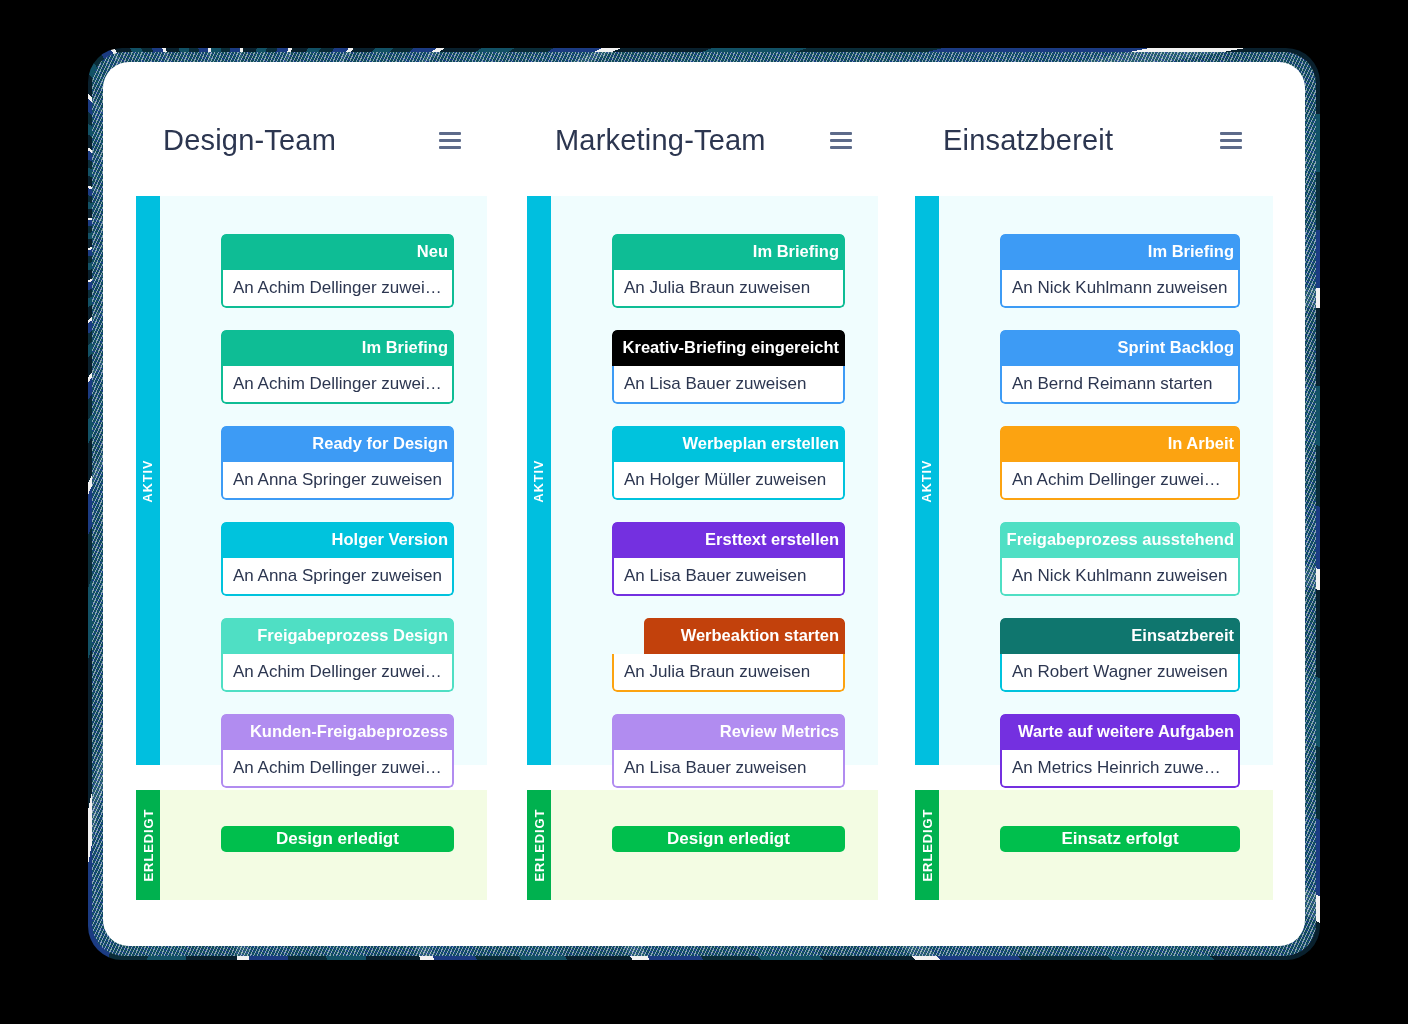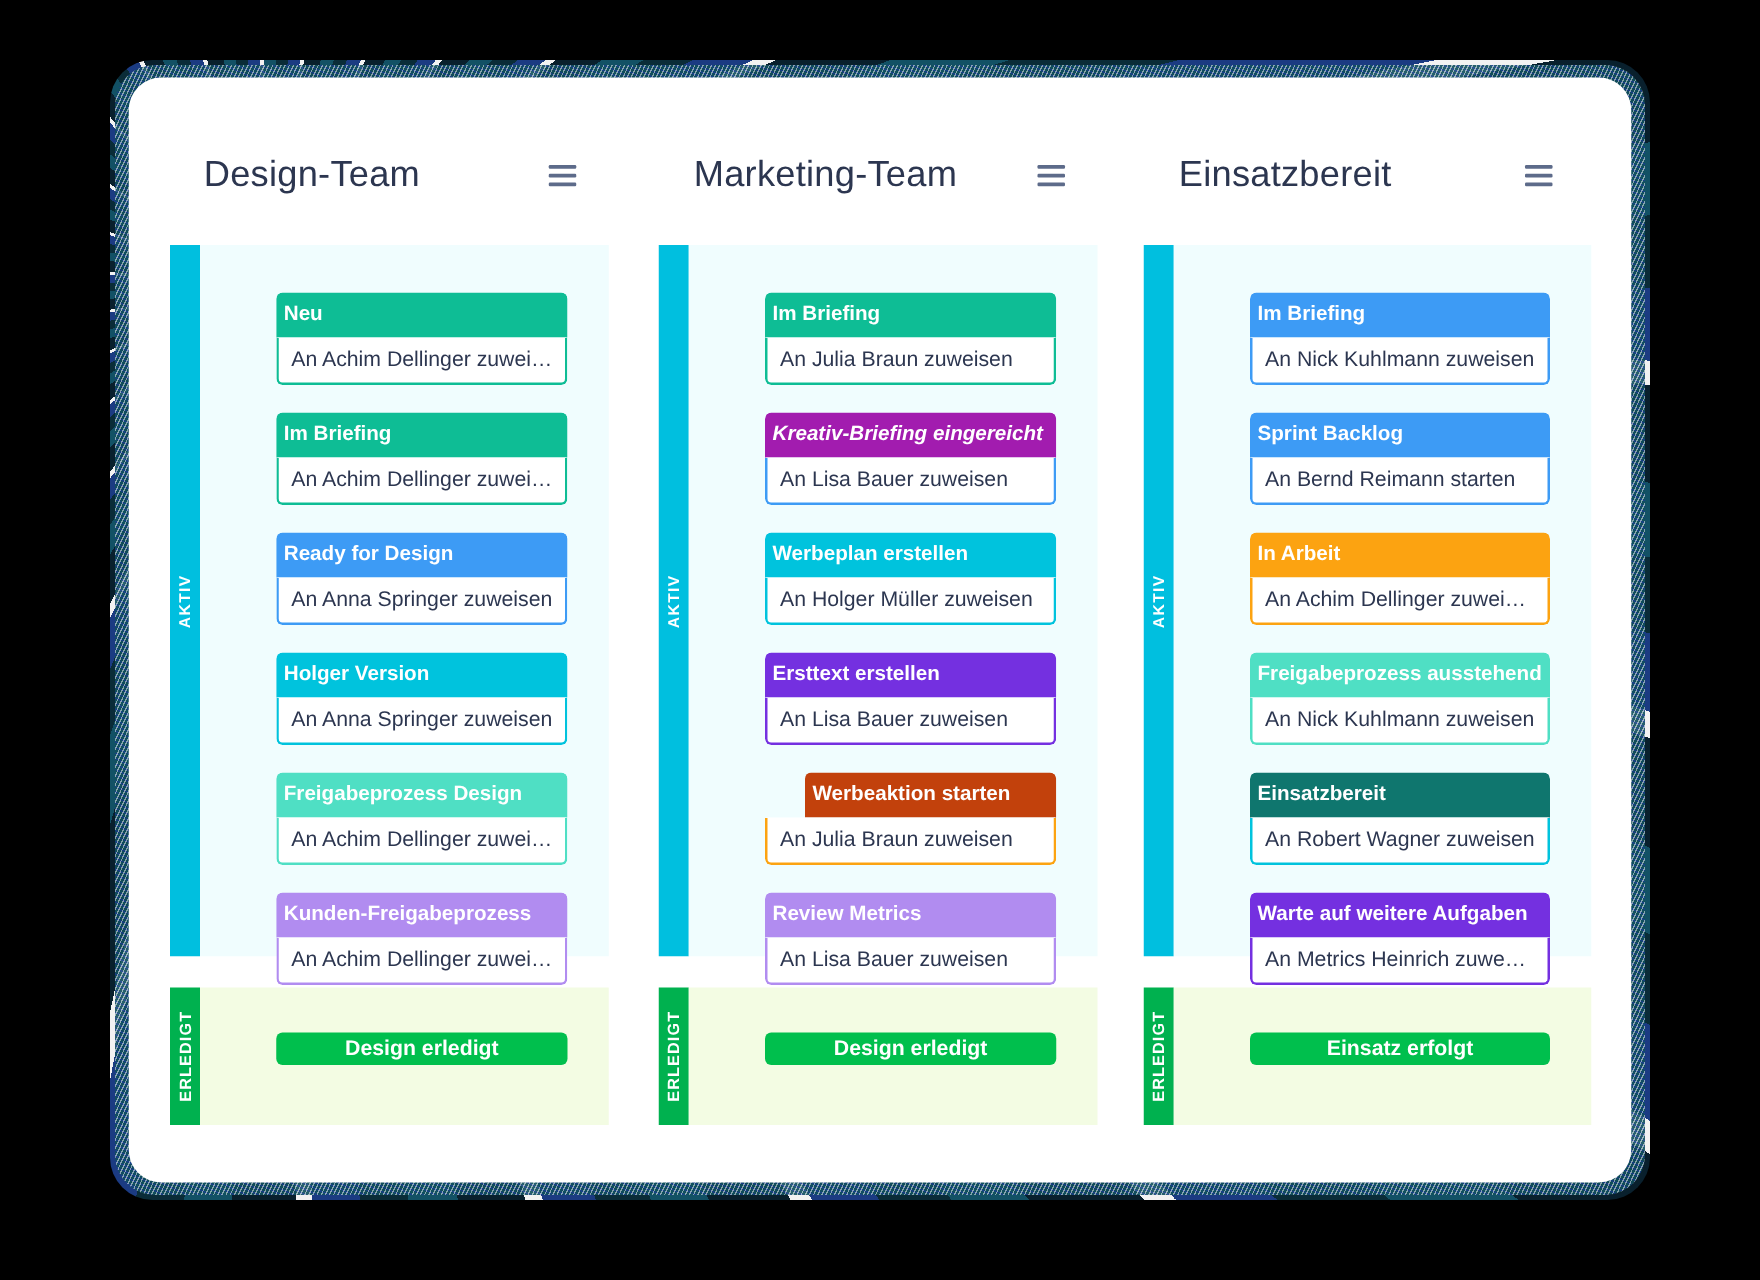--- a/index.html
+++ b/index.html
@@ -73,21 +73,21 @@
 
   
   .tasks{
     position:absolute;left:61px;top:38px;right:33px;
     display:flex;flex-direction:column;gap:22px;
   }
   .task{
     border-radius:5px;overflow:hidden;
   }
   .task-head{
-    text-align:left;color:#ffffff;font-size:16.5px;font-weight:700;
+    text-align:right;color:#ffffff;font-size:16.5px;font-weight:700;
     padding:9px 6px 10px;line-height:1;
     border-radius:5px 5px 0 0;
     white-space:nowrap;overflow:hidden;text-overflow:ellipsis;
   }
   .task-body{
     background:#ffffff;color:#2c3650;font-size:17px;
     padding:8px 10px 9px;line-height:1.15;
     border-style:solid;border-width:0 2px 2px 2px;
     border-radius:0 0 5px 5px;
     white-space:nowrap;overflow:hidden;text-overflow:ellipsis;
@@ -177,21 +177,21 @@
           <div class="rail rail-aktiv">
             <div class="rail-label">AKTIV</div>
           </div>
           <div class="panel-body">
             <div class="tasks">
               <div class="task">
                 <div class="task-head" style="background: rgb(14, 189, 149);">Im Briefing</div>
                 <div class="task-body" style="border-color: rgb(14, 189, 149);">An Julia Braun zuweisen</div>
               </div>
               <div class="task">
-                <div class="task-head" style="background: #a21caf; font-style: italic;">Kreativ-Briefing eingereicht</div>
+                <div class="task-head" style="background: #000000;">Kreativ-Briefing eingereicht</div>
                 <div class="task-body" style="border-color: rgb(61, 155, 245);">An Lisa Bauer zuweisen</div>
               </div>
               <div class="task">
                 <div class="task-head" style="background: rgb(0, 195, 221);">Werbeplan erstellen</div>
                 <div class="task-body" style="border-color: rgb(0, 195, 221);">An Holger Müller zuweisen</div>
               </div>
               <div class="task">
                 <div class="task-head" style="background: rgb(116, 48, 224);">Ersttext erstellen</div>
                 <div class="task-body" style="border-color: rgb(116, 48, 224);">An Lisa Bauer zuweisen</div>
               </div>

